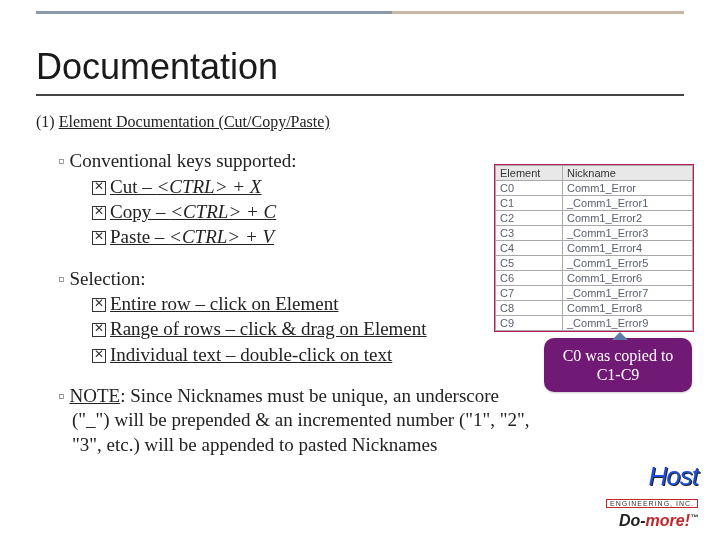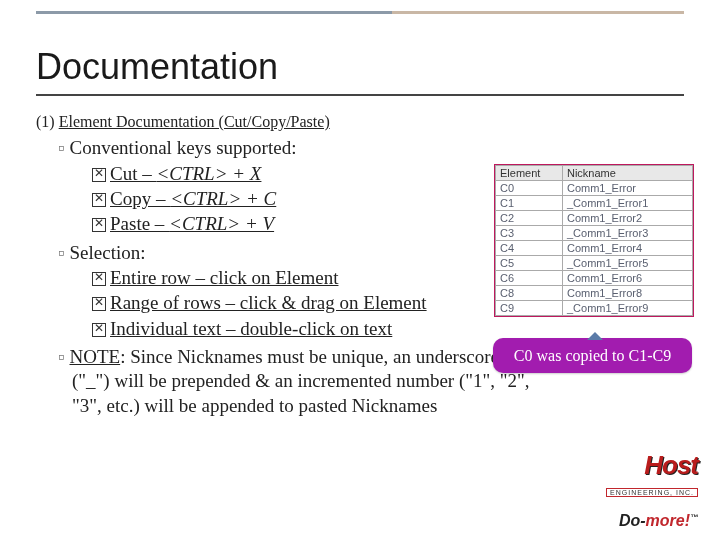--- a/index.html
+++ b/index.html
@@ -6,39 +6,39 @@
   html, body { width: 720px; height: 540px; background: #fff; font-family: Georgia, "Times New Roman", serif; color: #222; overflow: hidden; }
   .slide { position: relative; width: 720px; height: 540px; padding: 24px 36px 0 36px; }
   .accent-line { position: absolute; top: 8px; left: 36px; right: 36px; height: 12px; }
   .accent-line .a { position: absolute; left: 0; top: 3px; width: 55%; height: 3px; background: #8c9aa8; }
   .accent-line .b { position: absolute; right: 0; top: 3px; width: 45%; height: 3px; background: #c9b7a5; }
   .title { font-size: 36px; font-weight: 400; margin-top: 22px; font-family: Verdana, Arial, sans-serif; color: #1a1a1a; }
   .rule { margin-top: 6px; height: 2px; background: #444; }
   .body { margin-top: 16px; font-size: 19px; line-height: 1.28; }
   .sec-head { font-size: 16px; }
   .sec-head .u { text-decoration: underline; }
-  .lev1 { margin-left: 22px; margin-top: 4px; text-indent: -14px; padding-left: 14px; }
+  .lev1 { margin-left: 22px; margin-top: 17px; text-indent: -14px; padding-left: 14px; }
   .lev1::before { content: "▫ "; color: #7a7a7a; }
   .lev2 { margin-left: 56px; margin-top: 1px; text-decoration: underline; }
   .lev2 .glyph { display: inline-block; width: 14px; height: 14px; border: 1px solid #333; margin-right: 4px; vertical-align: -2px; position: relative; }
   .lev2 .glyph::after { content: "✕"; position: absolute; top: -3px; left: 1px; font-size: 12px; color: #333; }
   .note .u { text-decoration: underline; }
   .it { font-style: italic; }
   .table-wrap { position: absolute; top: 164px; right: 26px; width: 200px; border: 1px solid #be185d; background: #fff; font-family: Arial, sans-serif; font-size: 11px; }
   .table-wrap table { width: 100%; border-collapse: collapse; }
   .table-wrap th, .table-wrap td { border: 1px solid #aaa; padding: 1px 4px; text-align: left; font-weight: normal; }
   .table-wrap th { background: #e8e8e8; color: #333; }
   .table-wrap td:first-child { width: 34%; color: #5a6070; }
   .table-wrap td:nth-child(2) { color: #5a6070; }
-  .callout { position: absolute; top: 338px; right: 28px; width: 199px; background: #a21caf; color: #fff; border-radius: 10px; padding: 8px 10px; font-family: Georgia, serif; font-size: 16px; text-align: center; line-height: 1.2; box-shadow: 0 1px 2px rgba(0,0,0,0.2); }
+  .callout { position: absolute; top: 338px; right: 28px; width: 148px; background: #701a75; color: #fff; border-radius: 10px; padding: 8px 10px; font-family: Georgia, serif; font-size: 16px; text-align: center; line-height: 1.2; box-shadow: 0 1px 2px rgba(0,0,0,0.2); }
   .callout::before { content: ""; position: absolute; top: -14px; left: 50%; margin-left: -6px; border: 8px solid transparent; border-bottom-color: #5b7ba8; }
   .logo { position: absolute; right: 22px; bottom: 10px; text-align: right; font-family: Arial, sans-serif; }
-  .logo .host { font-weight: bold; font-style: italic; font-size: 26px; color: #b91c1c; text-shadow: 1px 1px 0 #222; letter-spacing: -1px; }
+  .logo .host { font-weight: normal; font-style: italic; font-size: 26px; color: #1d4ed8; text-shadow: 1px 1px 0 #222; letter-spacing: -1px; }
   .logo .eng { font-size: 7px; letter-spacing: 1px; color: #333; background: #fff; border: 1px solid #c1272d; padding: 0 3px; display: inline-block; margin-top: -4px; }
-  .logo .dm { font-size: 16px; font-weight: bold; color: #222; font-style: italic; margin-top: 13px; }
+  .logo .dm { font-size: 16px; font-weight: bold; color: #222; font-style: italic; margin-top: 2px; }
   .logo .dm .m { color: #c1272d; }
   .logo .dm .tm { font-size: 8px; vertical-align: super; }
 </style>
 </head>
 <body>
 
 <div class="slide">
   <div class="accent-line">
     <div class="a"></div>
       <div class="b"></div>
@@ -99,20 +99,24 @@
           </tr>
           <tr>
             <td>C5</td>
             <td>_Comm1_Error5</td>
           </tr>
           <tr>
             <td>C6</td>
             <td>Comm1_Error6</td>
           </tr>
           <tr>
+            <td>C7</td>
+            <td>_Comm1_Error7</td>
+          </tr>
+          <tr>
             <td>C8</td>
             <td>Comm1_Error8</td>
           </tr>
           <tr>
             <td>C9</td>
             <td>_Comm1_Error9</td>
           </tr>
         </tbody>
     </table>
   </div>

